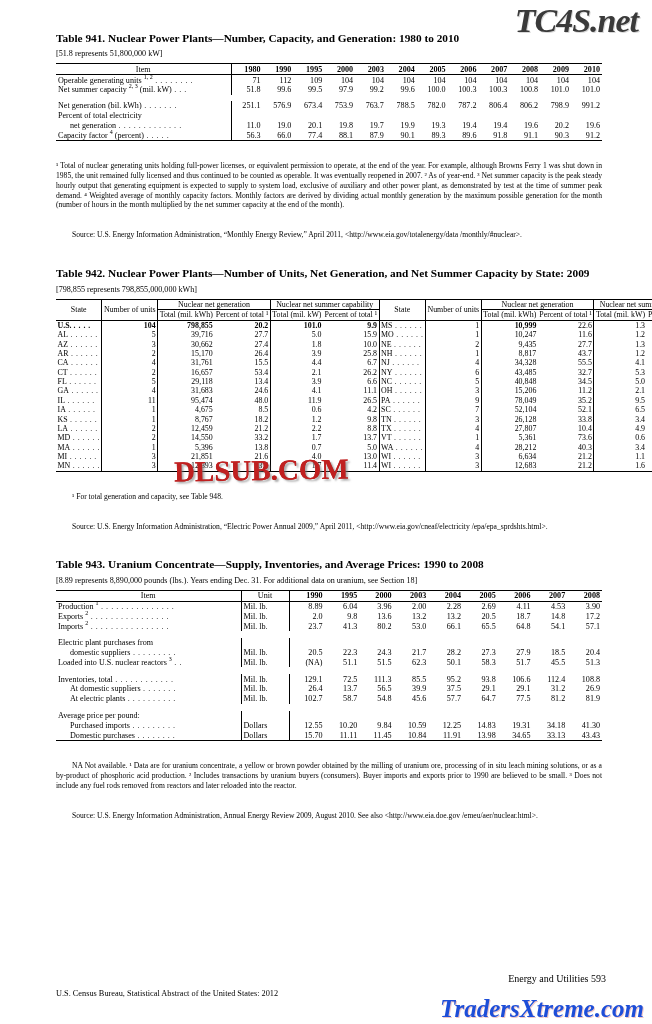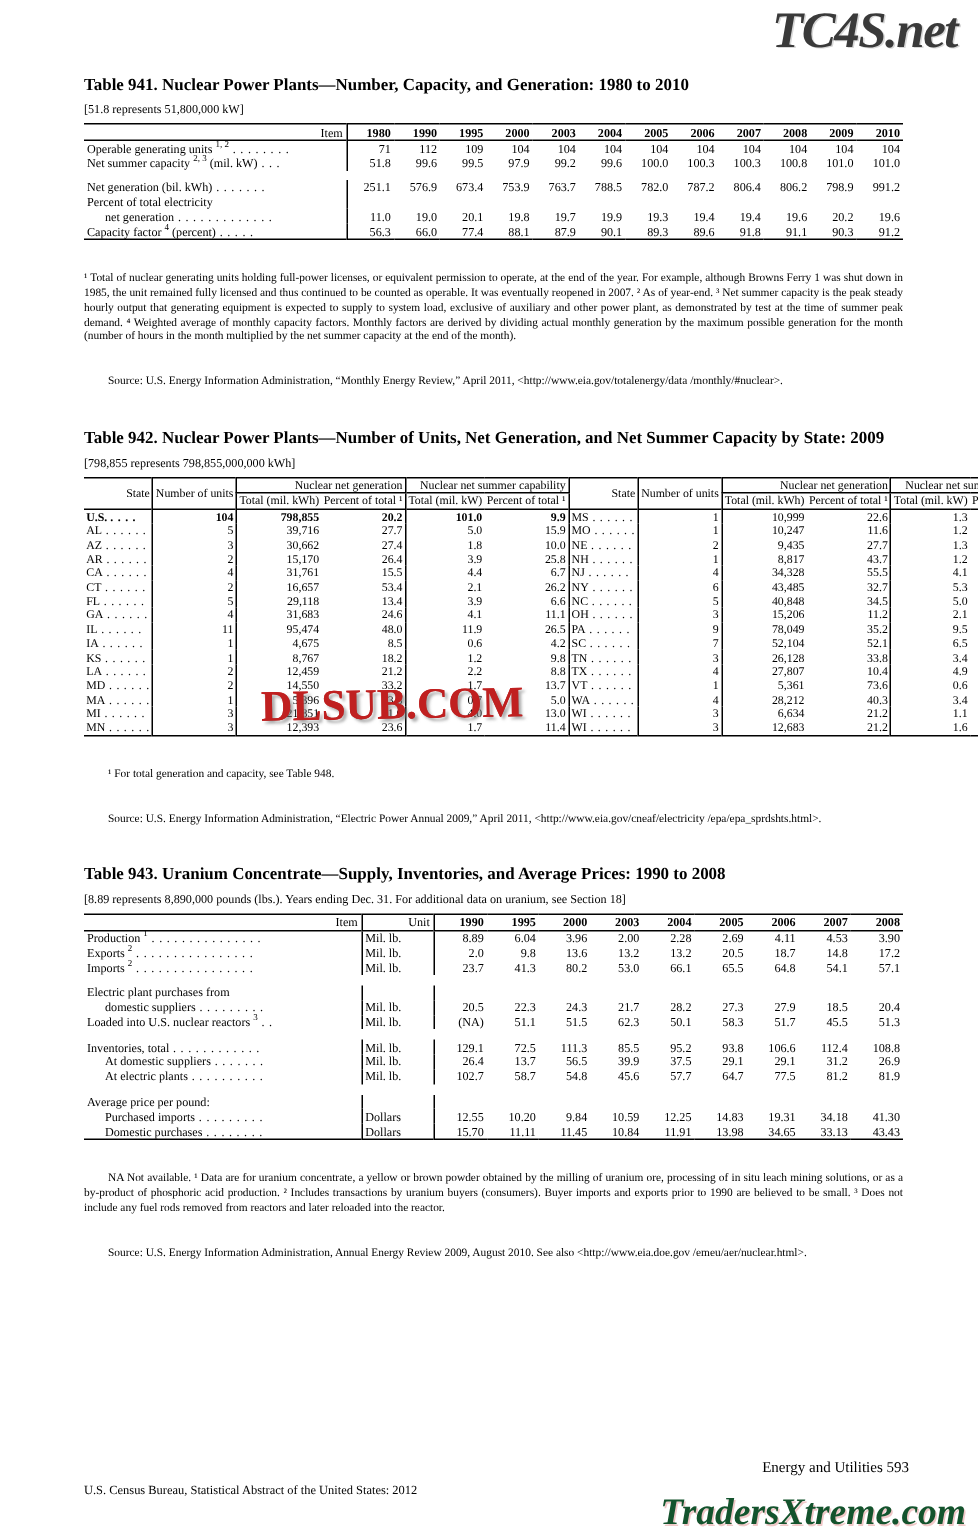--- a/index.html
+++ b/index.html
@@ -20,38 +20,38 @@
     font-family:"Liberation Serif", serif;
     font-size: 34px; font-weight: bold; font-style: italic;
     color: #3a3a3a;
     letter-spacing: -1px;
     text-shadow: 1px 1px 0 #d8d8d8;
   }
   .wm-traders {
     position:absolute; bottom: 1px; right: 8px;
     font-family:"Liberation Serif", serif;
     font-size: 25px; font-weight: bold; font-style: italic;
-    color: #14532d;
+    color: #1d4ed8;
     text-shadow: 1px 1px 0 #f0c8c8;
   }
   .wm-dlsub {
     position:absolute; left: 168px; top: 452px;
     font-family:"Liberation Serif", serif;
     font-size: 29px; font-weight: bold;
     color: #c02020;
     letter-spacing: 0px;
     transform: rotate(-1deg);
     text-shadow: 2px 2px 2px rgba(120,120,120,0.6);
     background: linear-gradient(#d03030,#a01010);
     -webkit-background-clip: text;
     padding: 2px 6px;
     border-radius: 3px;
   }
 
-  .content { padding: 50px 50px 0 56px; }
+  .content { padding: 31px 50px 0 56px; }
 
   h2.tbl-title {
     font-size: 11.3px;
     font-weight: bold;
     margin: 0 0 4px 0;
     line-height: 1.28;
     font-family:"Liberation Serif", serif;
   }
   .headnote { font-size: 8.1px; margin: 0 0 5px 0; }
 
@@ -62,21 +62,21 @@
     font-family:"Liberation Serif", serif;
   }
   table.data th, table.data td {
     padding: 0.4px 2px;
     vertical-align: bottom;
     white-space: nowrap;
   }
   .t-rule-top { border-top: 1.1px solid #000; }
   .t-rule-bot { border-bottom: 1.1px solid #000; }
   .t-rule-thin { border-bottom: 0.6px solid #000; }
-  th.center { text-align:right; font-weight: normal; }
+  th.center { text-align:center; font-weight: normal; }
   td.num, th.num { text-align: right; }
   td.lbl { text-align: left; }
   .bold { font-weight: bold; }
   .vsep { border-left: 0.6px solid #000; }
 
   .fn {
     font-size: 7.6px;
     margin-top: 20px;
     line-height: 1.3;
     text-align: justify;
@@ -276,21 +276,21 @@
       <tbody>
         <tr class="bold">
           <td class="statecol"><span>U.S.</span> <span class="dots">. . . .</span></td>
           <td class="num vsep">104</td>
           <td class="num vsep">798,855</td>
           <td class="num">20.2</td>
           <td class="num vsep">101.0</td>
           <td class="num">9.9</td>
           <td class="statecol vsep" style="font-weight:normal"><span>MS</span><span class="dots"> . . . . . .</span></td>
           <td class="num vsep" style="font-weight:normal">1</td>
-          <td class="num vsep" style="font-weight:normal">10,999</td>
+          <td class="num vsep" style="font-weight:bold">10,999</td>
           <td class="num" style="font-weight:normal">22.6</td>
           <td class="num vsep" style="font-weight:normal">1.3</td>
           <td class="num" style="font-weight:normal">7.9</td>
         </tr>
 
         <tr>
           <td class="statecol"><span>AL</span><span class="dots"> . . . . . .</span></td>
           <td class="num vsep">5</td>
           <td class="num vsep">39,716</td>
           <td class="num">27.7</td>

